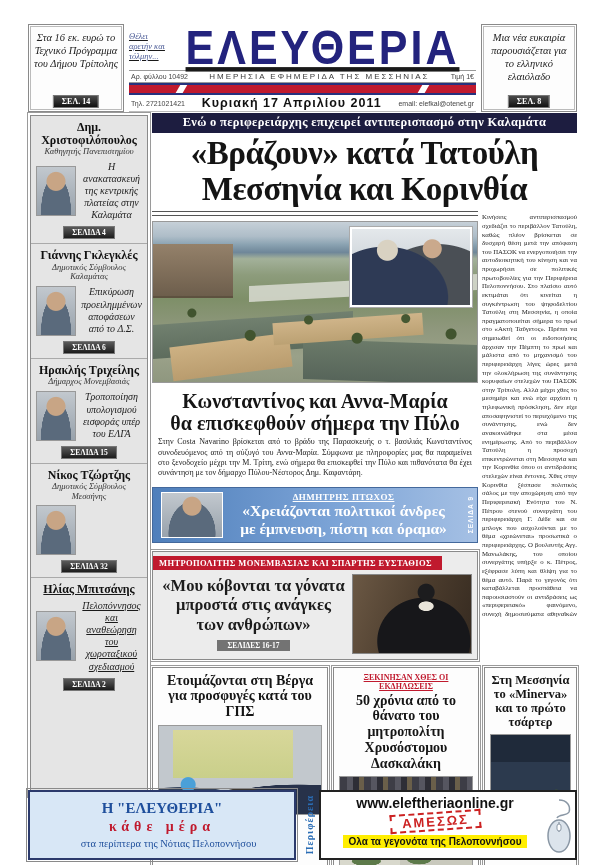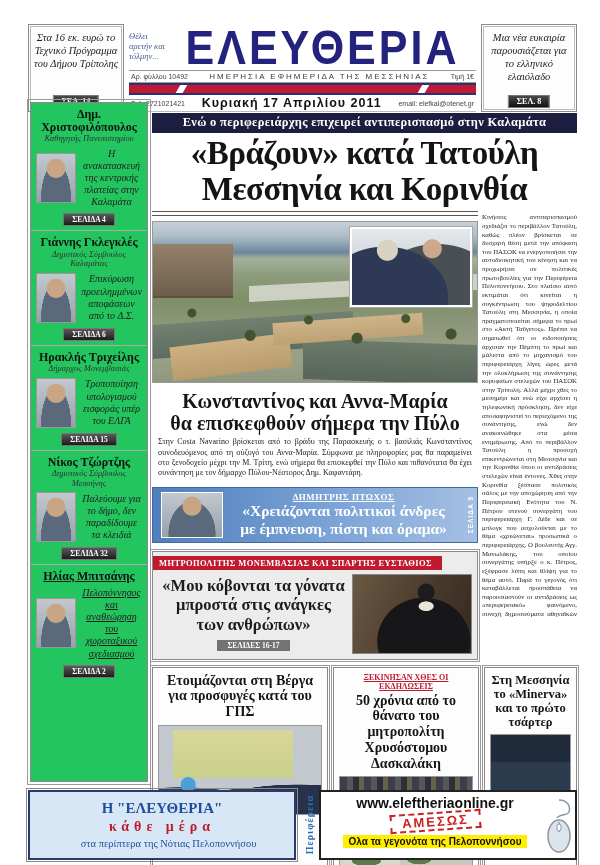--- a/index.html
+++ b/index.html
@@ -8,43 +8,43 @@
 
   
   .masthead{position:absolute;left:28px;top:24px;width:549px;height:88px;display:flex;gap:5px;}
   .promo{width:86px;flex:none;border:1px solid #8a8a8a;box-shadow:0 0 0 1px #fff inset,0 0 0 2px #bbb inset;
          background:#fdfdfd;text-align:center;padding:6px 4px 3px;position:relative;}
   .promo-text{font:italic 10.5px/1.25 "Liberation Serif",serif;color:#222;}
   .promo-page{position:absolute;bottom:3px;left:50%;transform:translateX(-50%);
               background:linear-gradient(#4a4a4a,#111);color:#fff;font:bold 8px "Liberation Serif",serif;
               padding:1px 8px;border:1px solid #777;white-space:nowrap;}
   .mast-center{flex:1;display:flex;flex-direction:column;min-width:0;}
-  .mast-top{display:flex;align-items:center;height:53px;}
+  .mast-top{display:flex;align-items:center;height:53px;text-decoration:underline;}
   .tagline{width:40px;flex:none;font:italic 8.5px/1.15 "Liberation Serif",serif;color:#4a5a95;}
   .logo{flex:1;text-align:center;font:bold 43px/1 "Liberation Sans",sans-serif;color:#23237d;
         letter-spacing:3px;transform:scaleY(1.12);transform-origin:center;}
   .info-line{display:flex;justify-content:space-between;align-items:center;
              border-top:1px solid #999;border-bottom:1px solid #999;padding:1px 2px;}
   .info-line .small{font:7px "Liberation Sans",sans-serif;color:#444;}
   .info-subtitle{font:8px "Liberation Sans",sans-serif;color:#3a3a3a;letter-spacing:2px;}
   .edition-band{position:relative;height:9px;background:#c01a2e;border-top:2px solid #27327e;
                 border-bottom:2px solid #27327e;text-align:center;overflow:hidden;}
   .edition-band::before,.edition-band::after{content:"";position:absolute;top:-2px;bottom:-2px;width:7px;
                 background:#fff;transform:skewX(-30deg);}
   .edition-band::before{left:14%;}
   .edition-band::after{right:14%;}
   .edition-band span{position:relative;font:bold 8px/9px "Liberation Sans",sans-serif;color:#fff;letter-spacing:2px;}
   .date-line{display:flex;justify-content:space-between;align-items:center;padding:1px 2px;border-bottom:1px solid #bbb;}
   .date-line .small{font:7px "Liberation Sans",sans-serif;color:#444;}
   .date-main{font:bold 12.5px "Liberation Sans",sans-serif;color:#111;letter-spacing:1px;}
 
   
-  .sidebar{position:absolute;left:30px;top:102px;width:118px;height:680px;
+  .sidebar{position:absolute;left:30px;top:115px;width:118px;height:680px;
            border:1px solid #8a8a8a;outline:1px solid #9a9a9a;outline-offset:2px;
-           background:#22c55e;overflow:hidden;box-sizing:border-box;}
+           background:#e5e5e5;overflow:hidden;box-sizing:border-box;}
   .s-item{padding:5px 5px 4px;border-bottom:1px solid #aaa;text-align:center;}
   .s-item:last-child{border-bottom:none;text-decoration:underline;}
   .s-name{font:bold 12px/1.05 "Liberation Serif",serif;color:#111;}
   .s-role{font:italic 8.5px/1.1 "Liberation Serif",serif;color:#333;margin-top:1px;}
   .s-role:empty{display:none;}
   .s-row{display:flex;gap:5px;align-items:center;margin-top:4px;}
   .portrait{width:40px;height:50px;flex:none;border:1px solid #999;box-sizing:border-box;
      background:
        radial-gradient(circle at 50% 30%, #c8a585 0 9px, rgba(0,0,0,0) 10px),
        radial-gradient(ellipse at 50% 92%, #5a6a7c 0 55%, rgba(0,0,0,0) 56%),
@@ -257,21 +257,20 @@
         <div class="portrait"></div>
         <div class="s-text">Τροποποίηση υπολογισμού εισφοράς υπέρ του ΕΛΓΑ</div>
       </div>
       <span class="badge">ΣΕΛΙΔΑ 15</span>
     </div>
     <div class="s-item">
       <div class="s-name">Νίκος Τζώρτζης</div>
       <div class="s-role">Δημοτικός Σύμβουλος Μεσσήνης</div>
       <div class="s-row">
         <div class="portrait"></div>
-        <div class="s-text">Παλεύουμε για το δήμο, δεν παραδίδουμε τα κλειδιά</div>
       </div>
       <span class="badge">ΣΕΛΙΔΑ 32</span>
     </div>
     <div class="s-item">
       <div class="s-name">Ηλίας Μπιτσάνης</div>
       
       <div class="s-row">
         <div class="portrait"></div>
         <div class="s-text">Πελοπόννησος και αναθεώρηση του χωροταξικού σχεδιασμού</div>
       </div>

